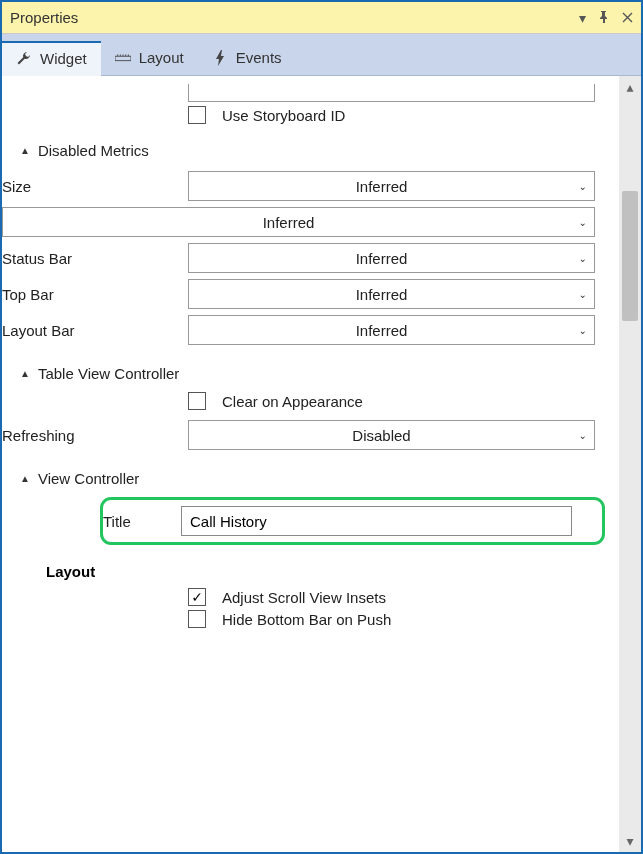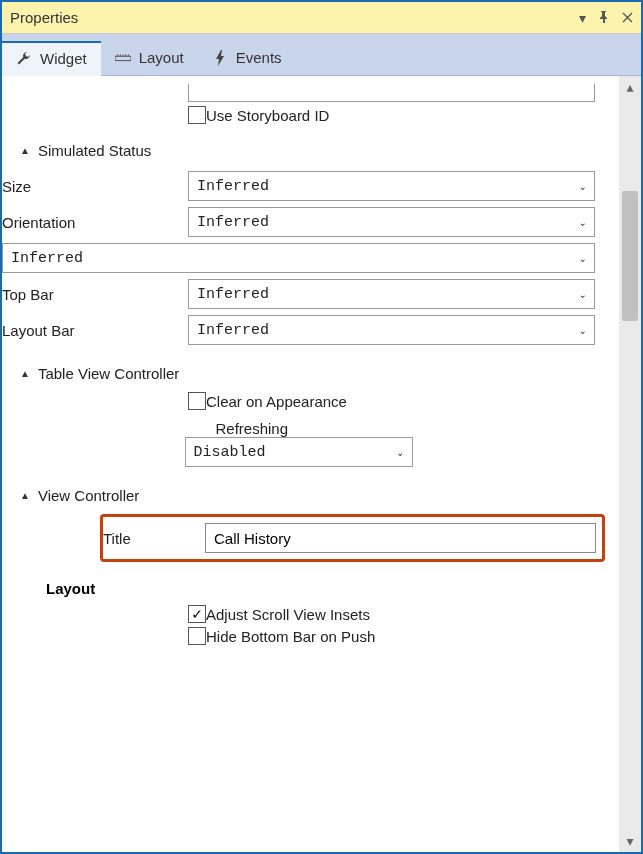--- a/index.html
+++ b/index.html
@@ -23,31 +23,31 @@
     
     .row { display: flex; align-items: center; margin: 6px 0; }
     .label-col { width: 186px; text-align: left; padding-right: 14px; font-size: 15px; color: #222; }
     .field-col { flex: 1; padding-right: 20px; }
     
     .section-header { display: flex; align-items: center; padding: 14px 0 6px 18px; font-size: 15px; color: #222; cursor: pointer; }
     .section-header .triangle { margin-right: 8px; font-size: 10px; color: #333; }
     .subsection { font-weight: 600; padding: 12px 0 4px 44px; font-size: 15px; }
     
     .select-box { position: relative; width: 100%; }
-    .select-box input { width: 100%; height: 30px; border: 1px solid #999; background: #fff; padding: 4px 28px 4px 8px; font-size: 15px; font-family: Liberation Mono, monospace; color: #222; }
+    .select-box input { width: 100%; height: 30px; border: 1px solid #999; background: #fff; padding: 4px 28px 4px 8px; font-size: 15px; font-family: Liberation Sans, sans-serif; color: #222; text-align: center; }
     .select-caret { position: absolute; right: 8px; top: 50%; transform: translateY(-50%); pointer-events: none; font-size: 10px; color: #333; }
     
-    .text-input { width: 100%; height: 30px; border: 1px solid #888; background: #fff; padding: 4px 8px; font-size: 15px; font-family: inherit; margin-left: 24px; }
+    .text-input { width: 100%; height: 30px; border: 1px solid #888; background: #fff; padding: 4px 8px; font-size: 15px; font-family: inherit; }
     
-    .checkbox-row { display: flex; align-items: center; gap: 0; padding-left: 186px; margin: 4px 0; }
+    .checkbox-row { display: flex; align-items: center; gap: 16px; padding-left: 186px; margin: 4px 0; }
     .checkbox-box { width: 18px; height: 18px; border: 1px solid #555; background: #fff; display: inline-flex; align-items: center; justify-content: center; cursor: pointer; flex-shrink: 0; }
     .checkbox-box.checked::after { content: "✓"; font-size: 14px; color: #000; line-height: 1; }
     .checkbox-label { font-size: 15px; color: #222; }
     
-    .highlight-box { border: 3px solid #c2410c; border-radius: 4px; margin: 4px 10px 6px 98px; padding: 6px 10px 6px 0; }
+    .highlight-box { border: 3px solid #22c55e; border-radius: 11px; margin: 4px 10px 6px 98px; padding: 6px 10px 6px 0; }
     .highlight-box .row { margin: 0; }
     .highlight-box .label-col { width: 78px; }
     
     .spacer-top { height: 8px; }
     .partial-input { margin-left: 186px; margin-right: 20px; height: 18px; border: 1px solid #999; border-top: none; background: #fff; }
   </style>
 </head>
 <body>
 
 <div class="titlebar">
@@ -96,36 +96,36 @@
     <div class="spacer-top"></div>
     <div class="partial-input"></div>
 
     <div class="checkbox-row">
       <span class="checkbox-box"></span>
       <span class="checkbox-label">Use Storyboard ID</span>
     </div>
 
     <div class="section-header">
       <span class="triangle">▲</span>
-      <span>Simulated Status</span>
+      <span>Disabled Metrics</span>
     </div>
 
     <div class="row">
       <div class="label-col">Size</div>
       <div class="field-col">
           <div class="select-box"><input readonly="" value="Inferred" style=""><span class="select-caret">⌄</span></div>
         </div>
     </div>
     <div class="row">
-      <div class="label-col">Orientation</div>
       <div class="field-col">
           <div class="select-box"><input readonly="" value="Inferred" style=""><span class="select-caret">⌄</span></div>
         </div>
     </div>
     <div class="row">
+      <div class="label-col">Status Bar</div>
       <div class="field-col">
           <div class="select-box"><input readonly="" value="Inferred" style=""><span class="select-caret">⌄</span></div>
         </div>
     </div>
     <div class="row">
       <div class="label-col">Top Bar</div>
       <div class="field-col">
           <div class="select-box"><input readonly="" value="Inferred" style=""><span class="select-caret">⌄</span></div>
         </div>
     </div>
@@ -139,21 +139,21 @@
     <div class="section-header">
       <span class="triangle">▲</span>
       <span>Table View Controller</span>
     </div>
 
     <div class="checkbox-row">
       <span class="checkbox-box"></span>
       <span class="checkbox-label">Clear on Appearance</span>
     </div>
 
-    <div class="row" style="margin-top:10px;flex-direction:column;">
+    <div class="row" style="margin-top:10px;">
       <div class="label-col">Refreshing</div>
       <div class="field-col">
           <div class="select-box"><input readonly="" value="Disabled" style=""><span class="select-caret">⌄</span></div>
         </div>
     </div>
 
     <div class="section-header">
       <span class="triangle">▲</span>
       <span>View Controller</span>
     </div>

